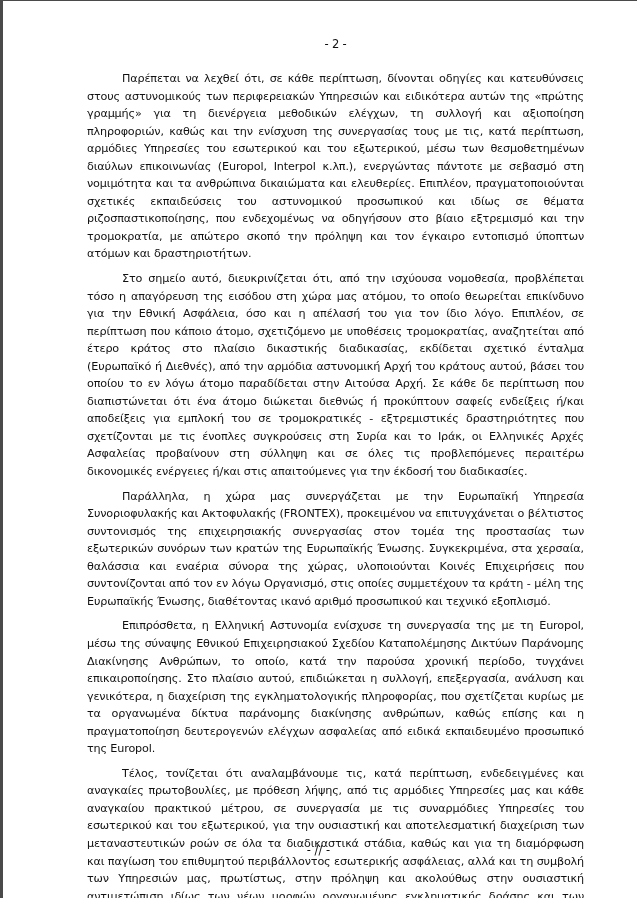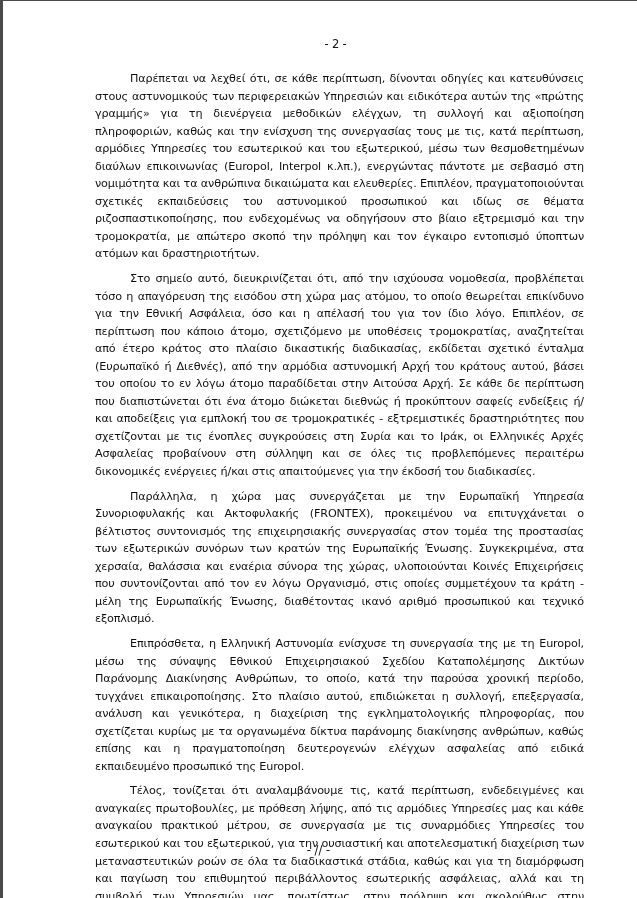--- a/index.html
+++ b/index.html
@@ -15,21 +15,21 @@
     position: absolute; left: 87px; top: 36px; width: 497px;
     color: #111;
     font-size: 11.2px;
     line-height: 17.55px;
     letter-spacing: -0.15px;
   }
   .page-number {
     text-align: center; font-size: 11.5px; margin: 0 0 16px 0; height: 18px;
   }
   .para {
-    margin: 0 0 7px 8px;
+    margin: 0 0 7px 0;
     text-align: justify;
     text-indent: 35px;
   }
   .footer-mark {
     position: absolute; left: 0; width: 637px; top: 843px;
     text-align: center; font-size: 11.5px; color: #111;
     font-family: "DejaVu Sans", sans-serif;
   }
 </style>
 </head>

